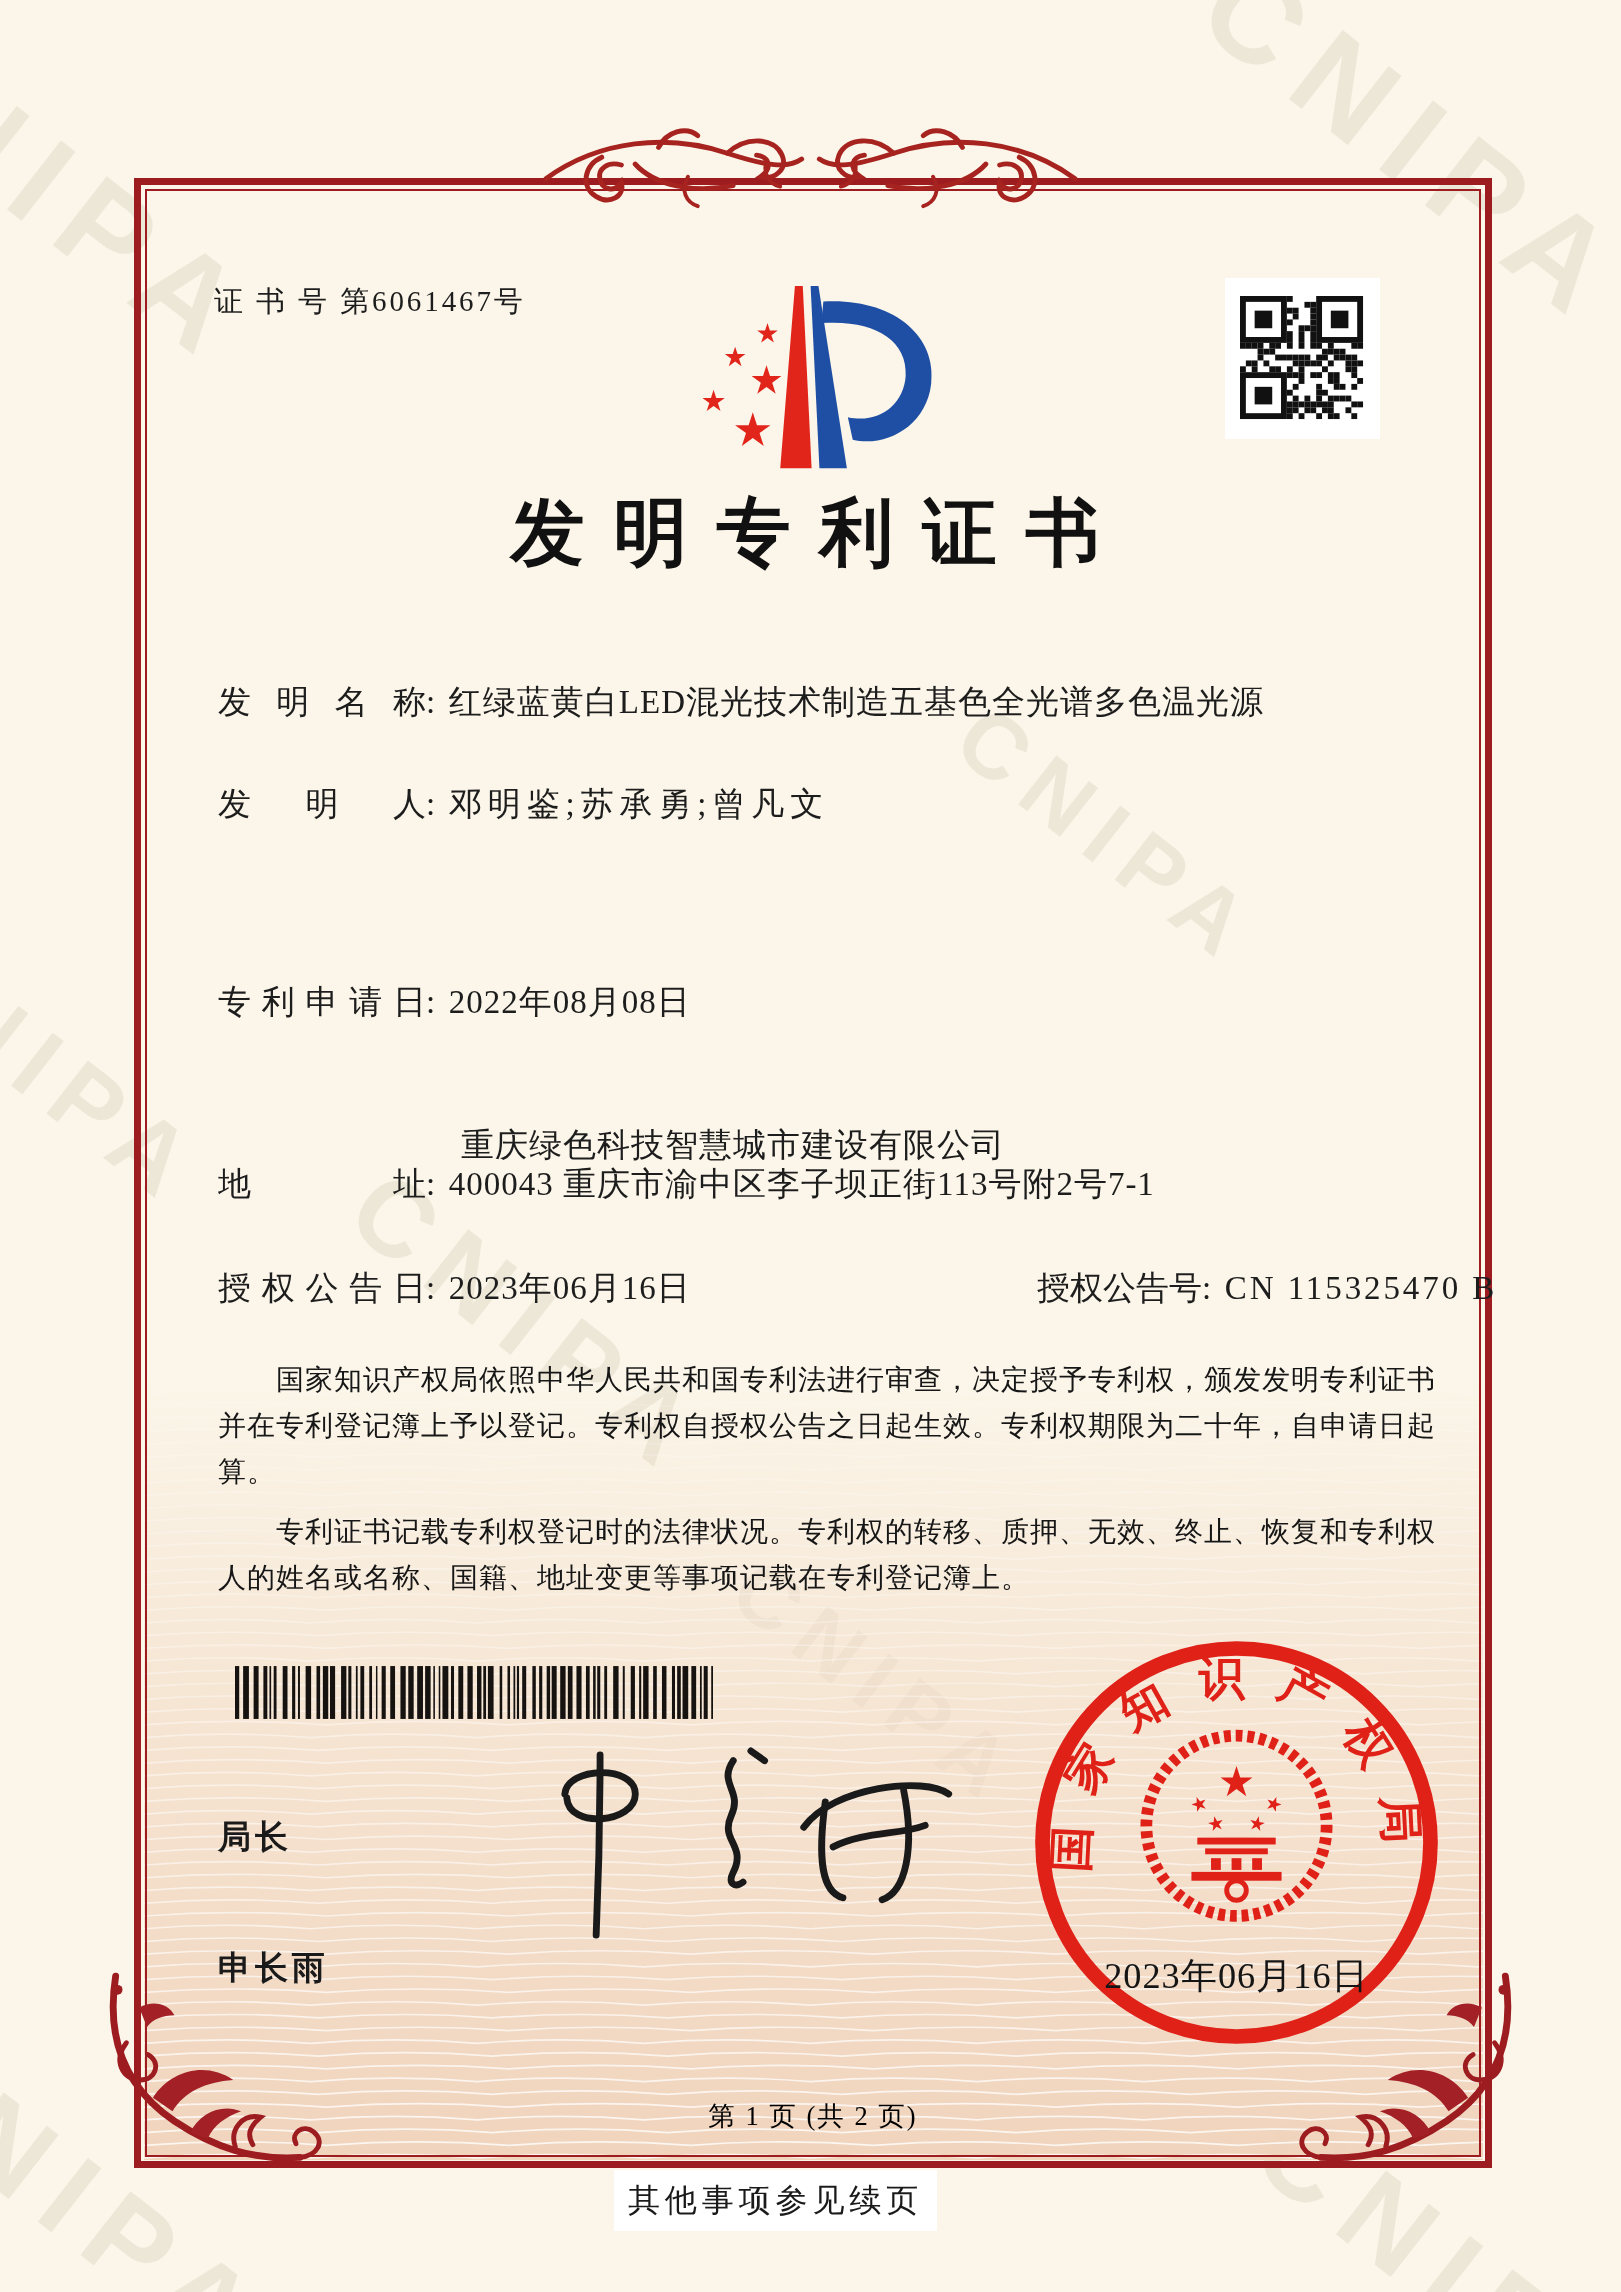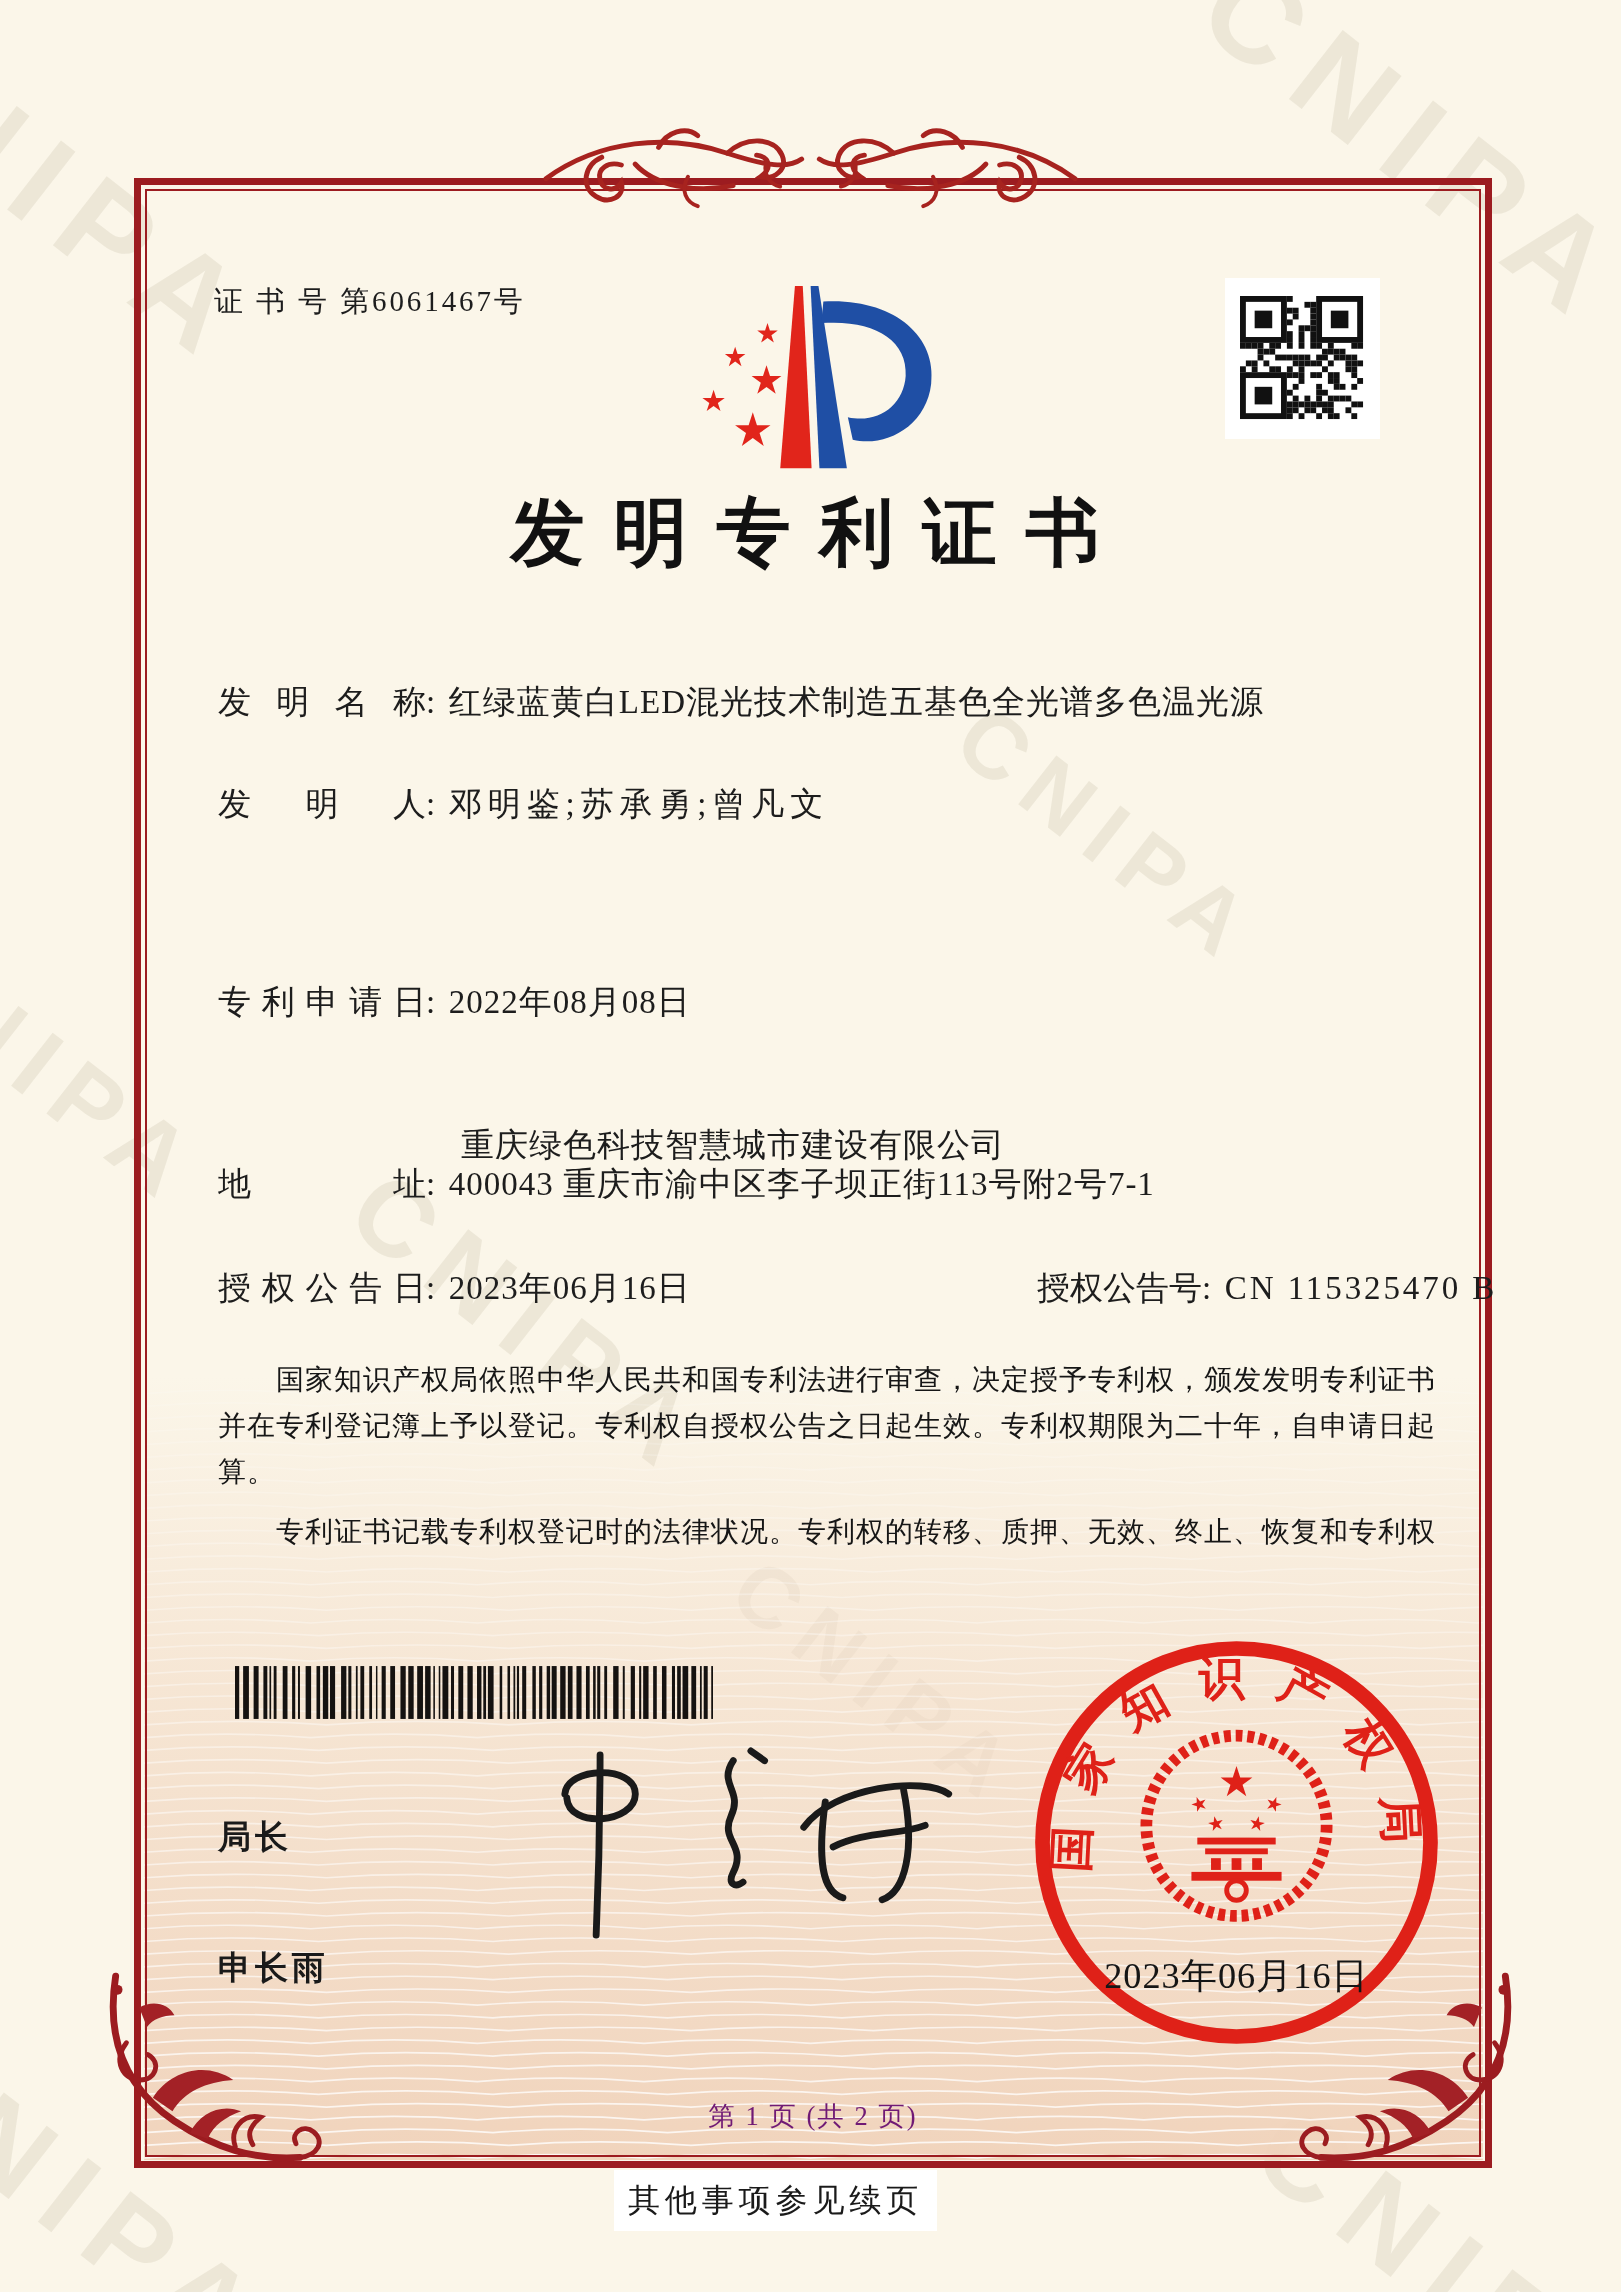--- a/index.html
+++ b/index.html
@@ -42,21 +42,21 @@
   .p2{margin-top:13.7px;}
 
   .barcode{position:absolute;left:235px;top:1666px;}
 
   .director{position:absolute;left:218px;font-size:33px;font-weight:bold;color:#1a1a1a;
             font-family:"Liberation Sans","DejaVu Sans",sans-serif;letter-spacing:3.9px;}
   .sig{position:absolute;left:510px;top:1733px;}
 
   .seal{position:absolute;left:1019px;top:1625px;z-index:6;}
 
-  .pagenum{position:absolute;left:134px;top:2098px;width:1358px;text-align:center;font-size:26.5px;color:#701a75;letter-spacing:2px;}
+  .pagenum{position:absolute;left:134px;top:2098px;width:1358px;text-align:center;font-size:26.5px;color:#000000;letter-spacing:2px;}
 
   .contbox{position:absolute;left:614px;top:2170px;width:323px;height:61px;background:#ffffff;z-index:6;
            display:flex;align-items:center;justify-content:center;}
   .contbox span{font-size:32px;color:#1a1a1a;letter-spacing:4.9px;}
 </style>
 </head>
 <body>
 
 <div class="page">
 
@@ -351,20 +351,21 @@
       <span class="pairB">
         <span>授权公告号</span><span class="fcolon">:</span><span class="fval ls3">CN 115325470 B</span>
       </span>
     </div>
 
     <div class="bodytext" style="top:1345px;margin-top:12px;">
       <div class="bline">　　国家知识产权局依照中华人民共和国专利法进行审查，决定授予专利权，颁发发明专利证书</div>
       <div class="bline">并在专利登记簿上予以登记。专利权自授权公告之日起生效。专利权期限为二十年，自申请日起</div>
       <div class="bline">算。</div>
       <div class="bline p2">　　专利证书记载专利权登记时的法律状况。专利权的转移、质押、无效、终止、恢复和专利权</div>
+      <div class="bline">人的姓名或名称、国籍、地址变更等事项记载在专利登记簿上。</div>
     </div>
 
     <svg class="barcode" id="barcode-svg" width="478" height="53" viewBox="0 0 488 54">
         <rect x="0.0" y="0" width="4.3" height="54" fill="#151210"></rect>
         <rect x="8.3" y="0" width="5.9" height="54" fill="#151210"></rect>
         <rect x="19.0" y="0" width="5.1" height="54" fill="#151210"></rect>
         <rect x="29.0" y="0" width="4.0" height="54" fill="#151210"></rect>
         <rect x="35.2" y="0" width="1.7" height="54" fill="#151210"></rect>
         <rect x="39.5" y="0" width="2.9" height="54" fill="#151210"></rect>
         <rect x="48.7" y="0" width="4.9" height="54" fill="#151210"></rect>

